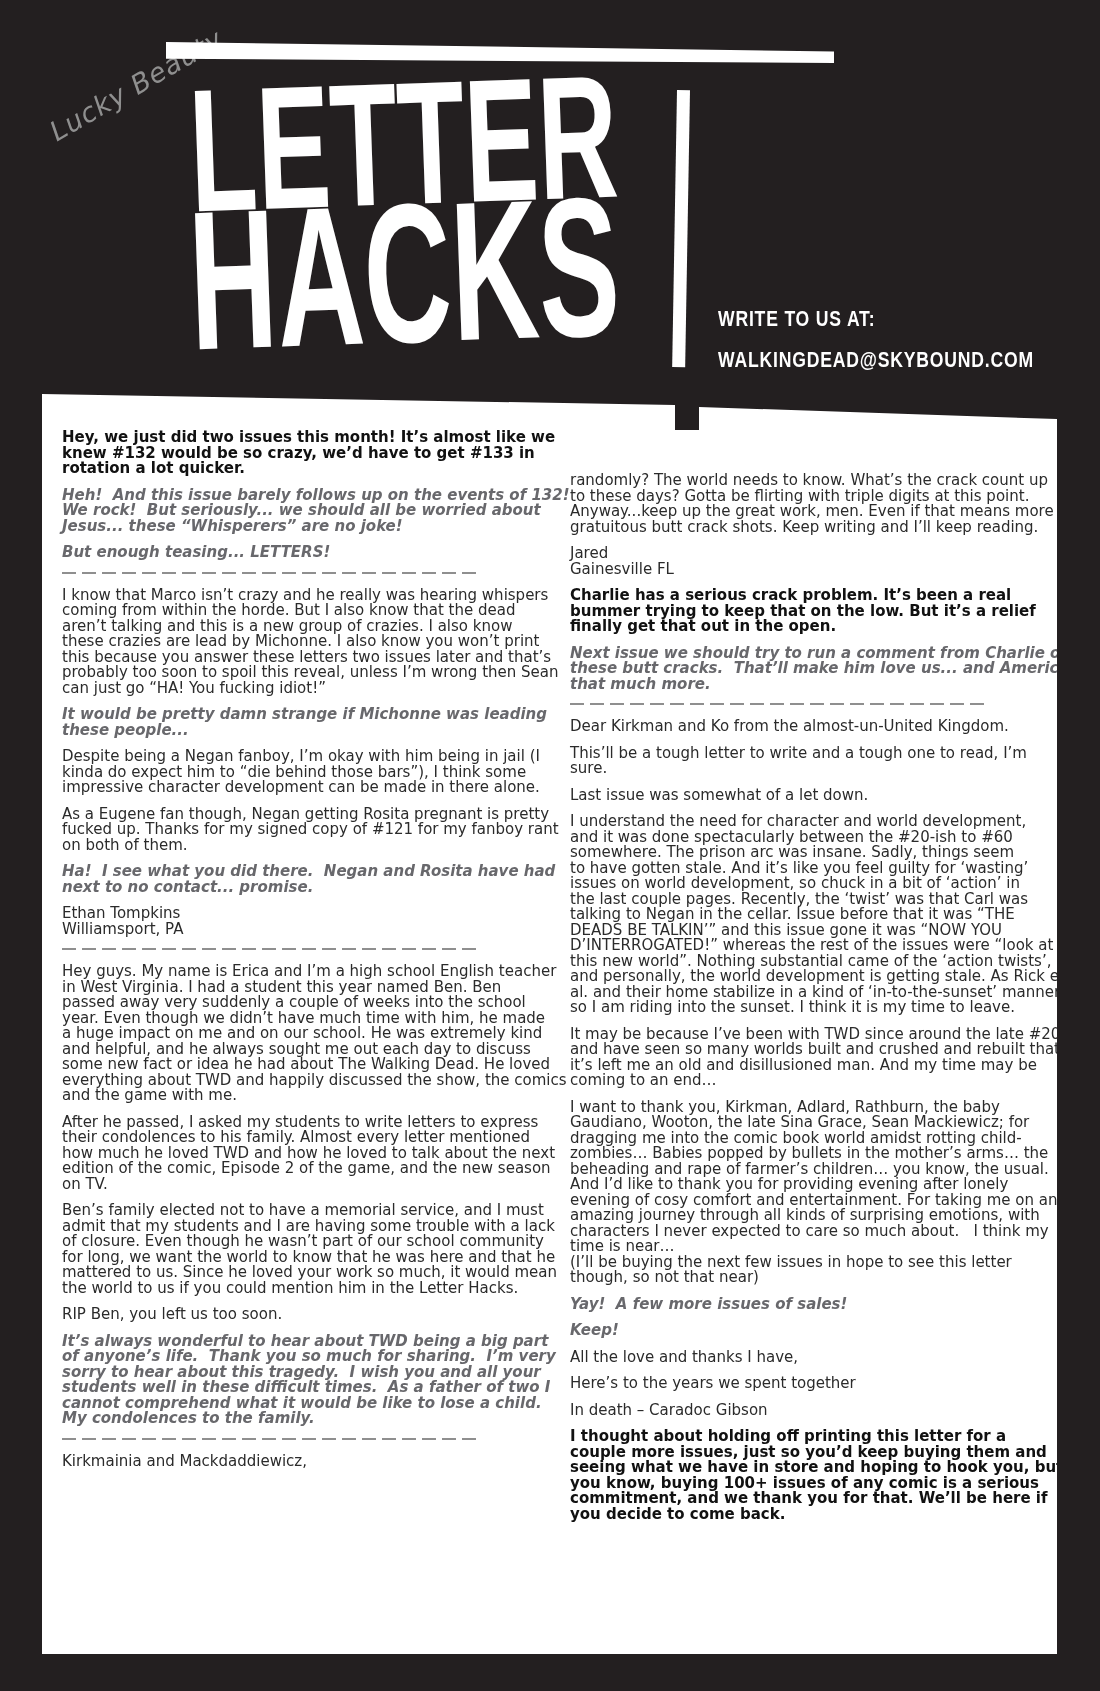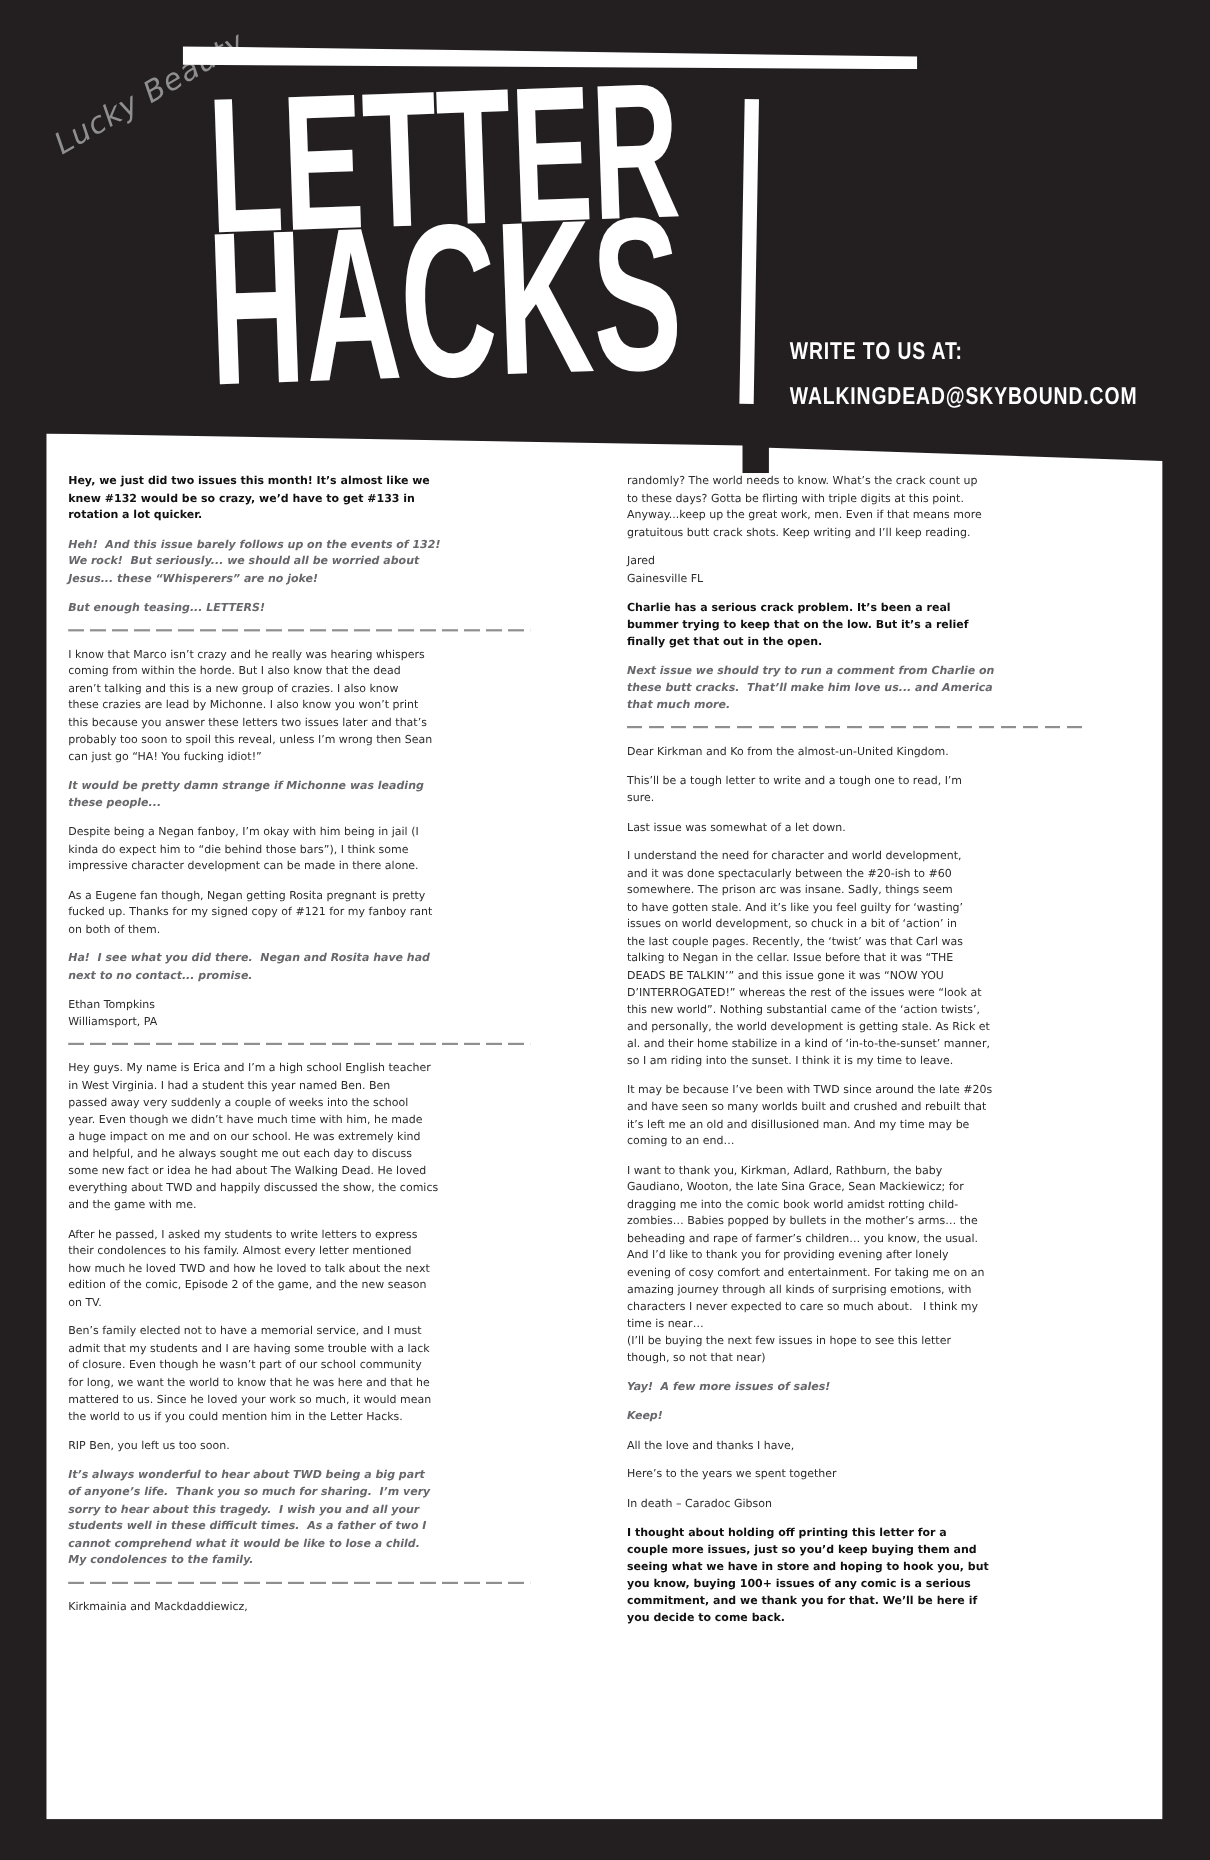--- a/index.html
+++ b/index.html
@@ -44,23 +44,23 @@
   .contact-label{left:718px;top:306px;}
   .contact-email{left:718px;top:347px;}
   .panel{
     position:absolute;left:42px;top:392px;width:1015px;height:1262px;
     background:var(--panel-bg);
     clip-path:polygon(0 2px, 633px 13px, 633px 38px, 657px 38px, 657px 15px,
                       1015px 27px, 1015px 1262px, 0 1262px);
   }
   .col{position:absolute;top:38px;}
   .col-left{left:20px;width:452px;}
-  .col-right{left:528px;width:452px;}
+  .col-right{left:528px;width:452px;margin-top:43px;}
   .para{
-    margin:0 0 11px 0;font-size:10px;line-height:15.5px;
+    margin:0 0 11px 0;font-size:15px;line-height:15.5px;
     white-space:pre;color:var(--reader-text);
   }
   .para.editor-bold{font-weight:bold;color:var(--editor-bold-text);}
   .para.editor-italic{font-weight:bold;font-style:italic;color:var(--editor-italic-text);}
   .divider{
     height:2px;width:420px;margin:7px 0 14px 0;
     background:repeating-linear-gradient(90deg, var(--divider) 0 14px, transparent 14px 20px);
   }
 </style>
 </head>

